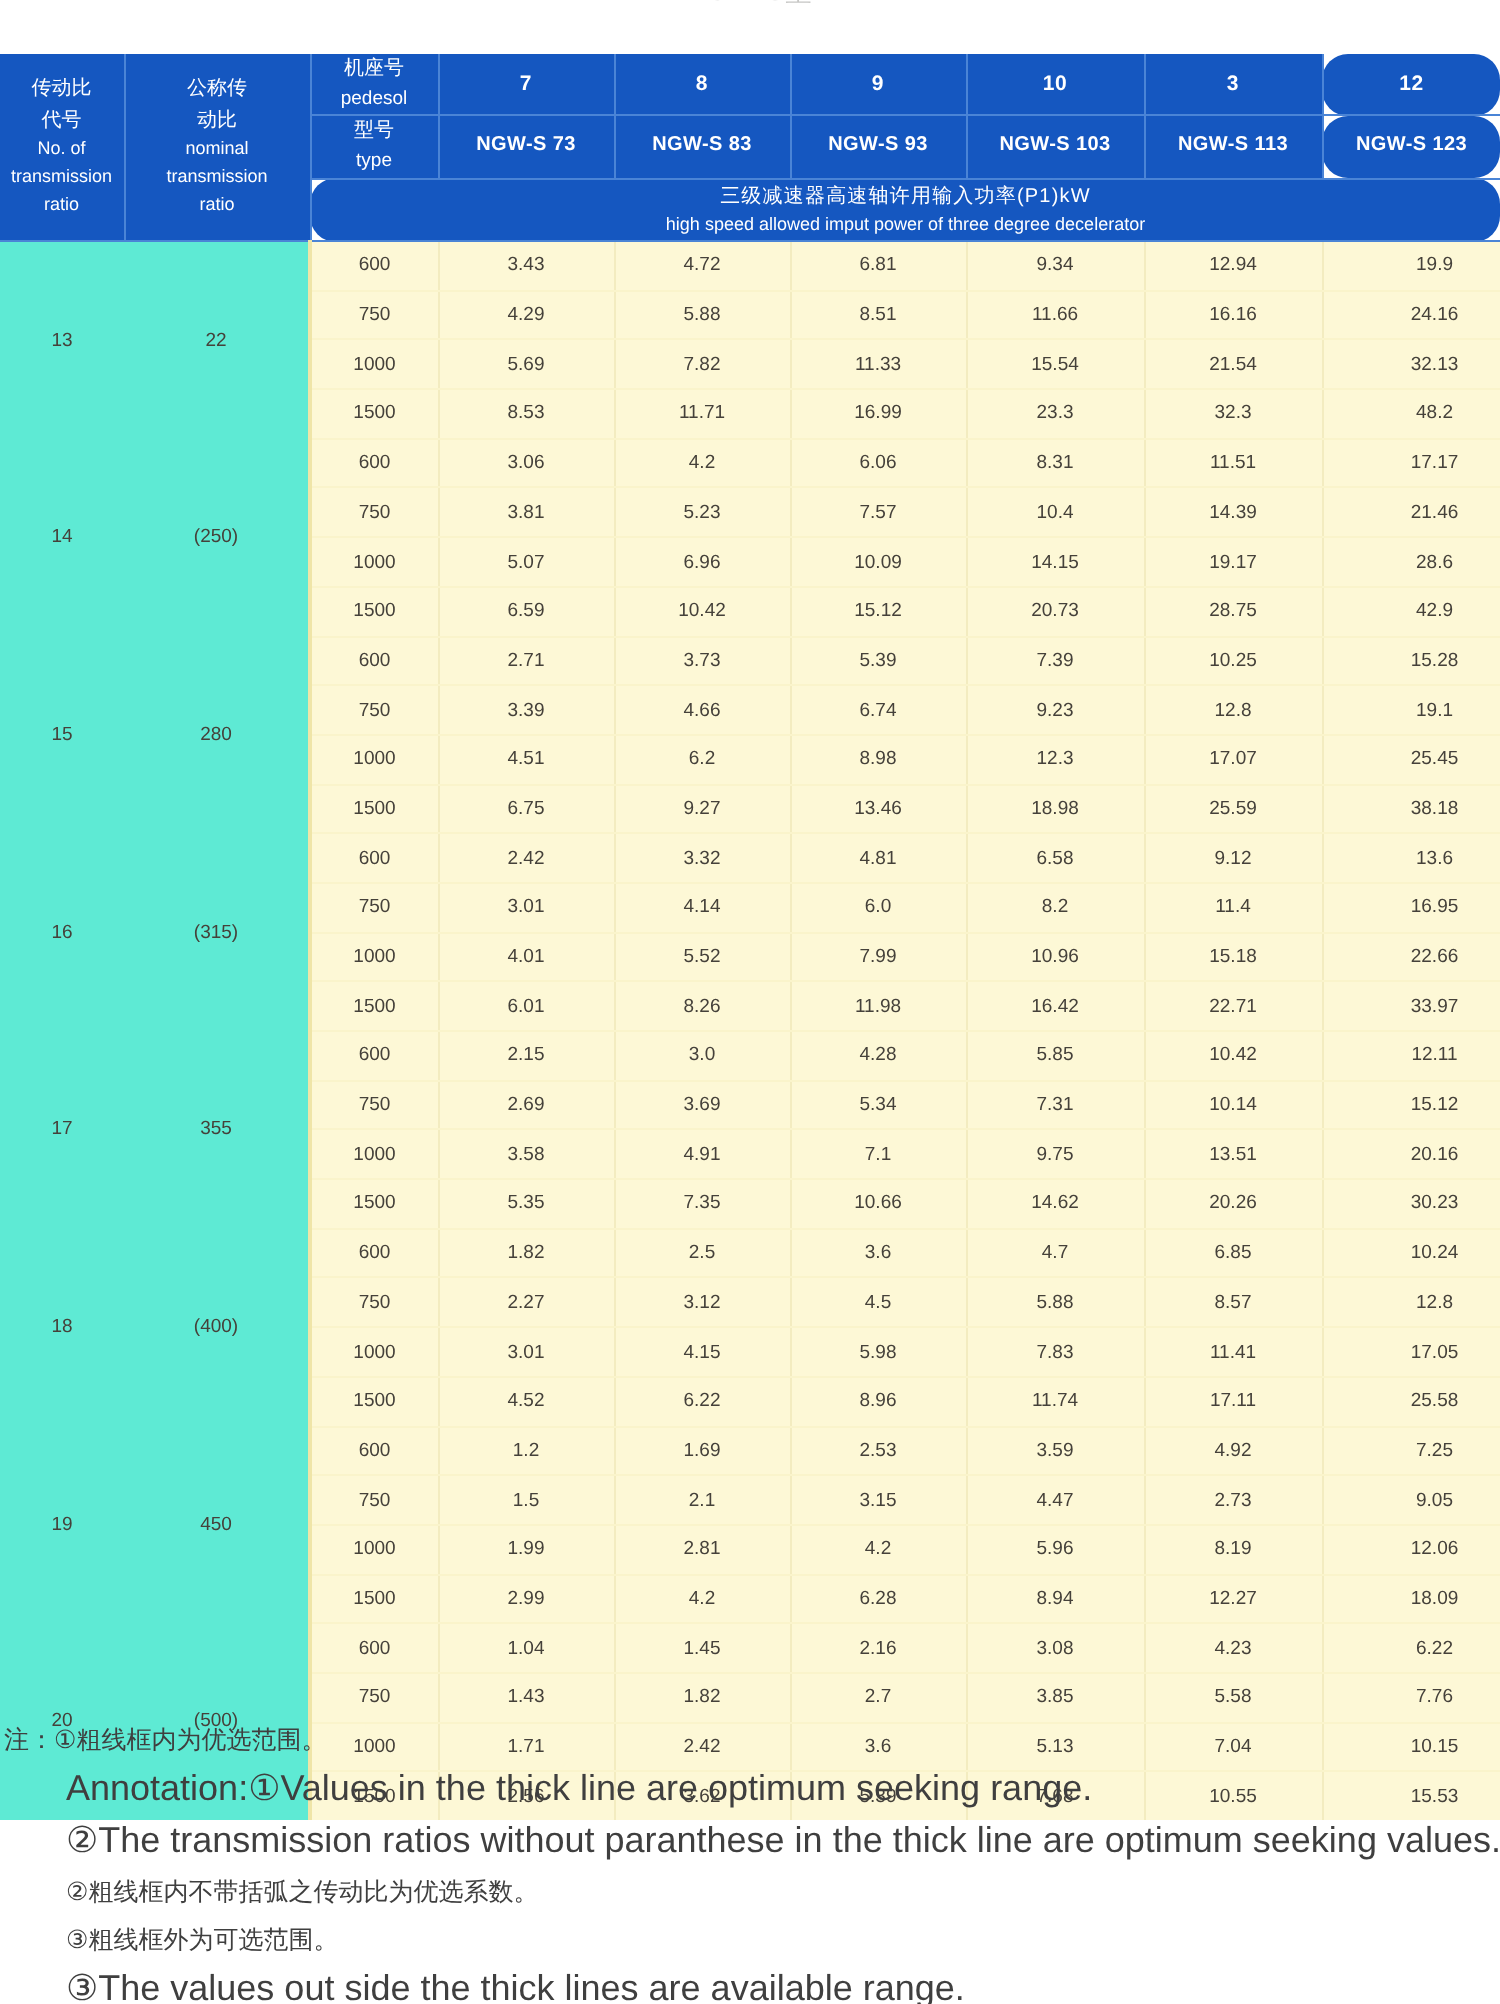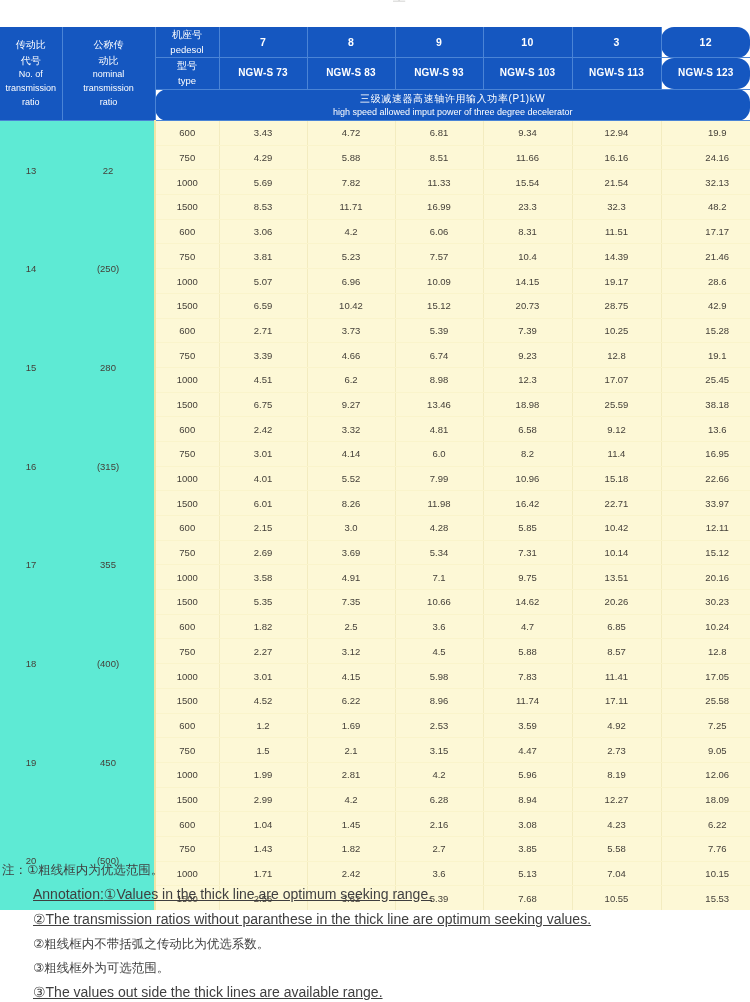--- a/index.html
+++ b/index.html
@@ -111,21 +111,21 @@
     top: 858px;
     width: 750px;
     color: #3f3f3f;
     font-size: 12.5px;
     line-height: 24px;
   }
   .notes .line { white-space: nowrap; }
   .notes .ind0 { padding-left: 2px; }
   .notes .ind1 { padding-left: 33px; }
   .notes .cnote { font-family: "DejaVu Sans", sans-serif; font-size: 12.5px; }
-  .notes .enote { font-family: "Liberation Sans", sans-serif; font-size: 14px; text-decoration: underline; }
+  .notes .enote { font-family: "Liberation Sans", sans-serif; font-size: 18px; }
 </style>
 </head>
 <body>
 
 <div class="top-sliver">
   <div class="top-sliver-text">NGW-S型</div>
 </div>
 
 <div class="sheet">
   <table class="grid">

